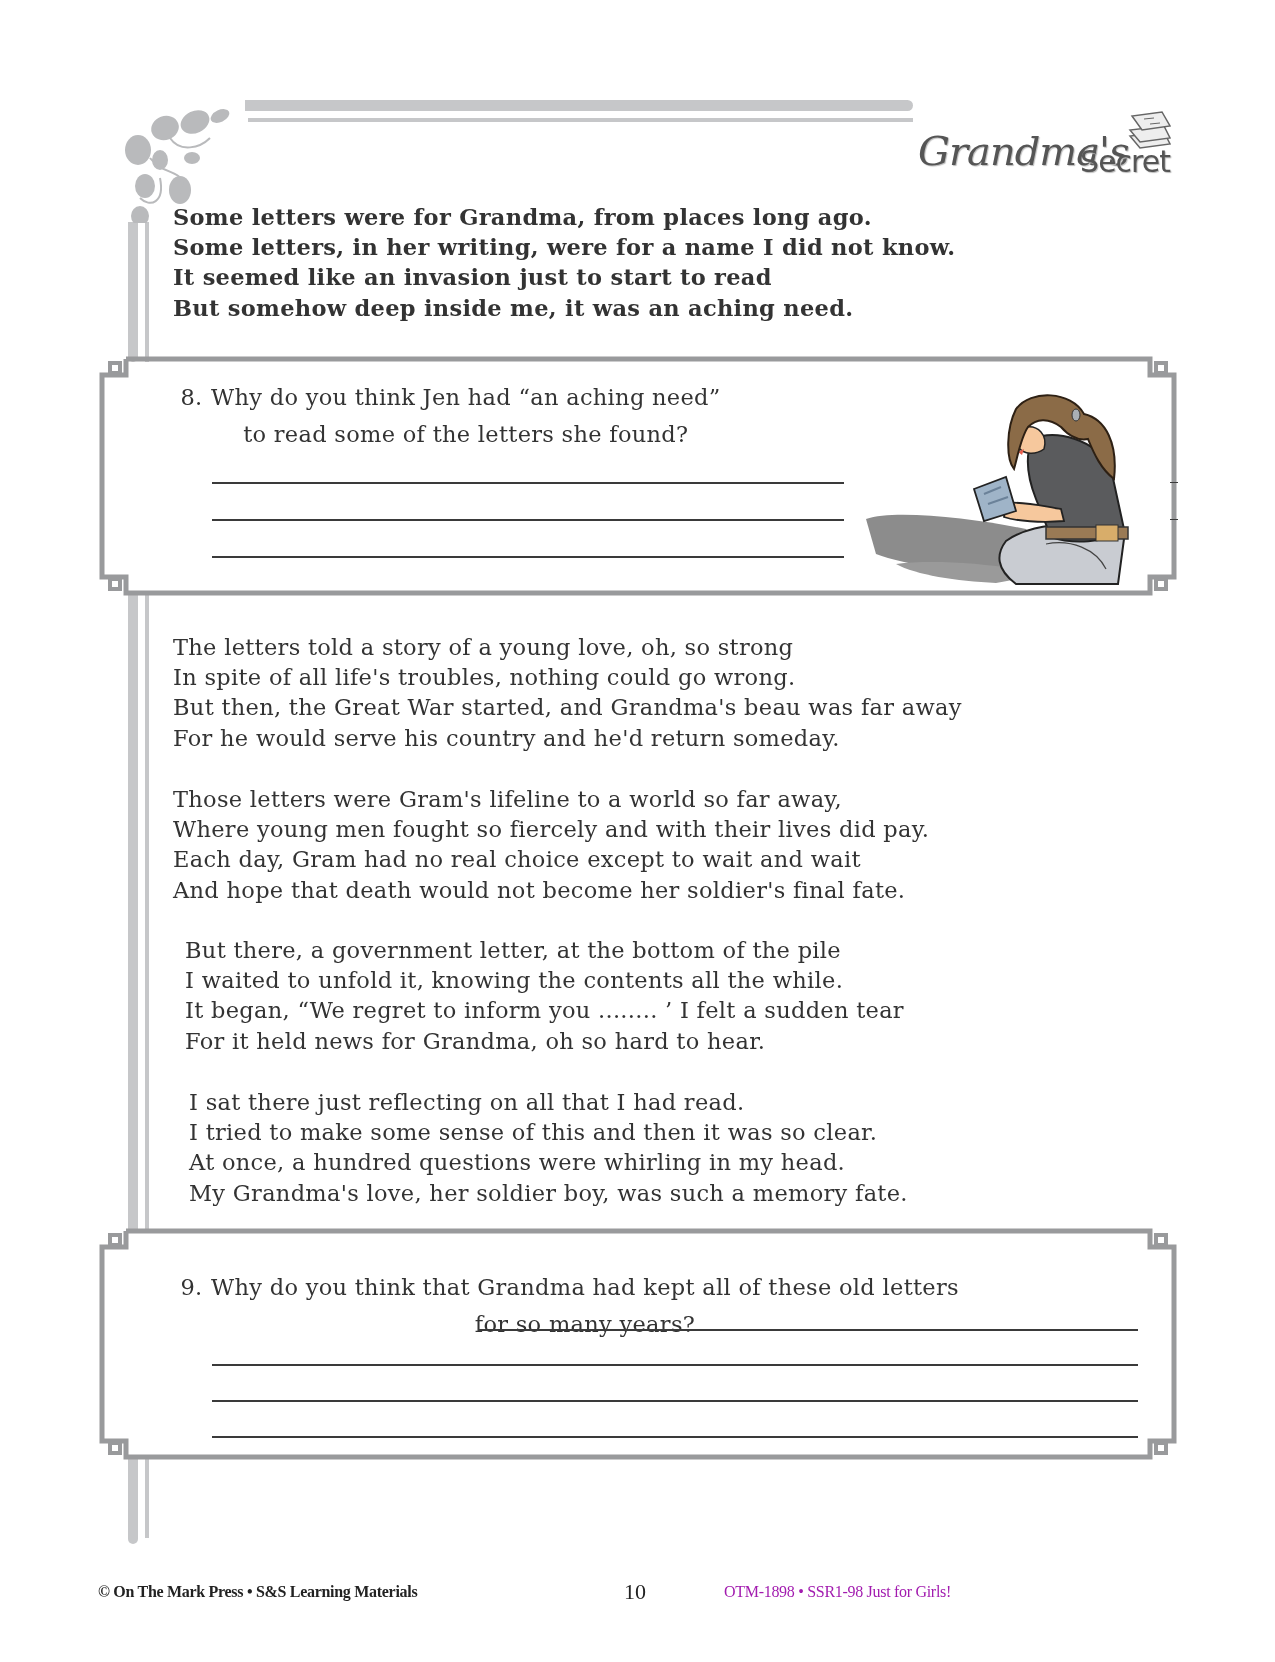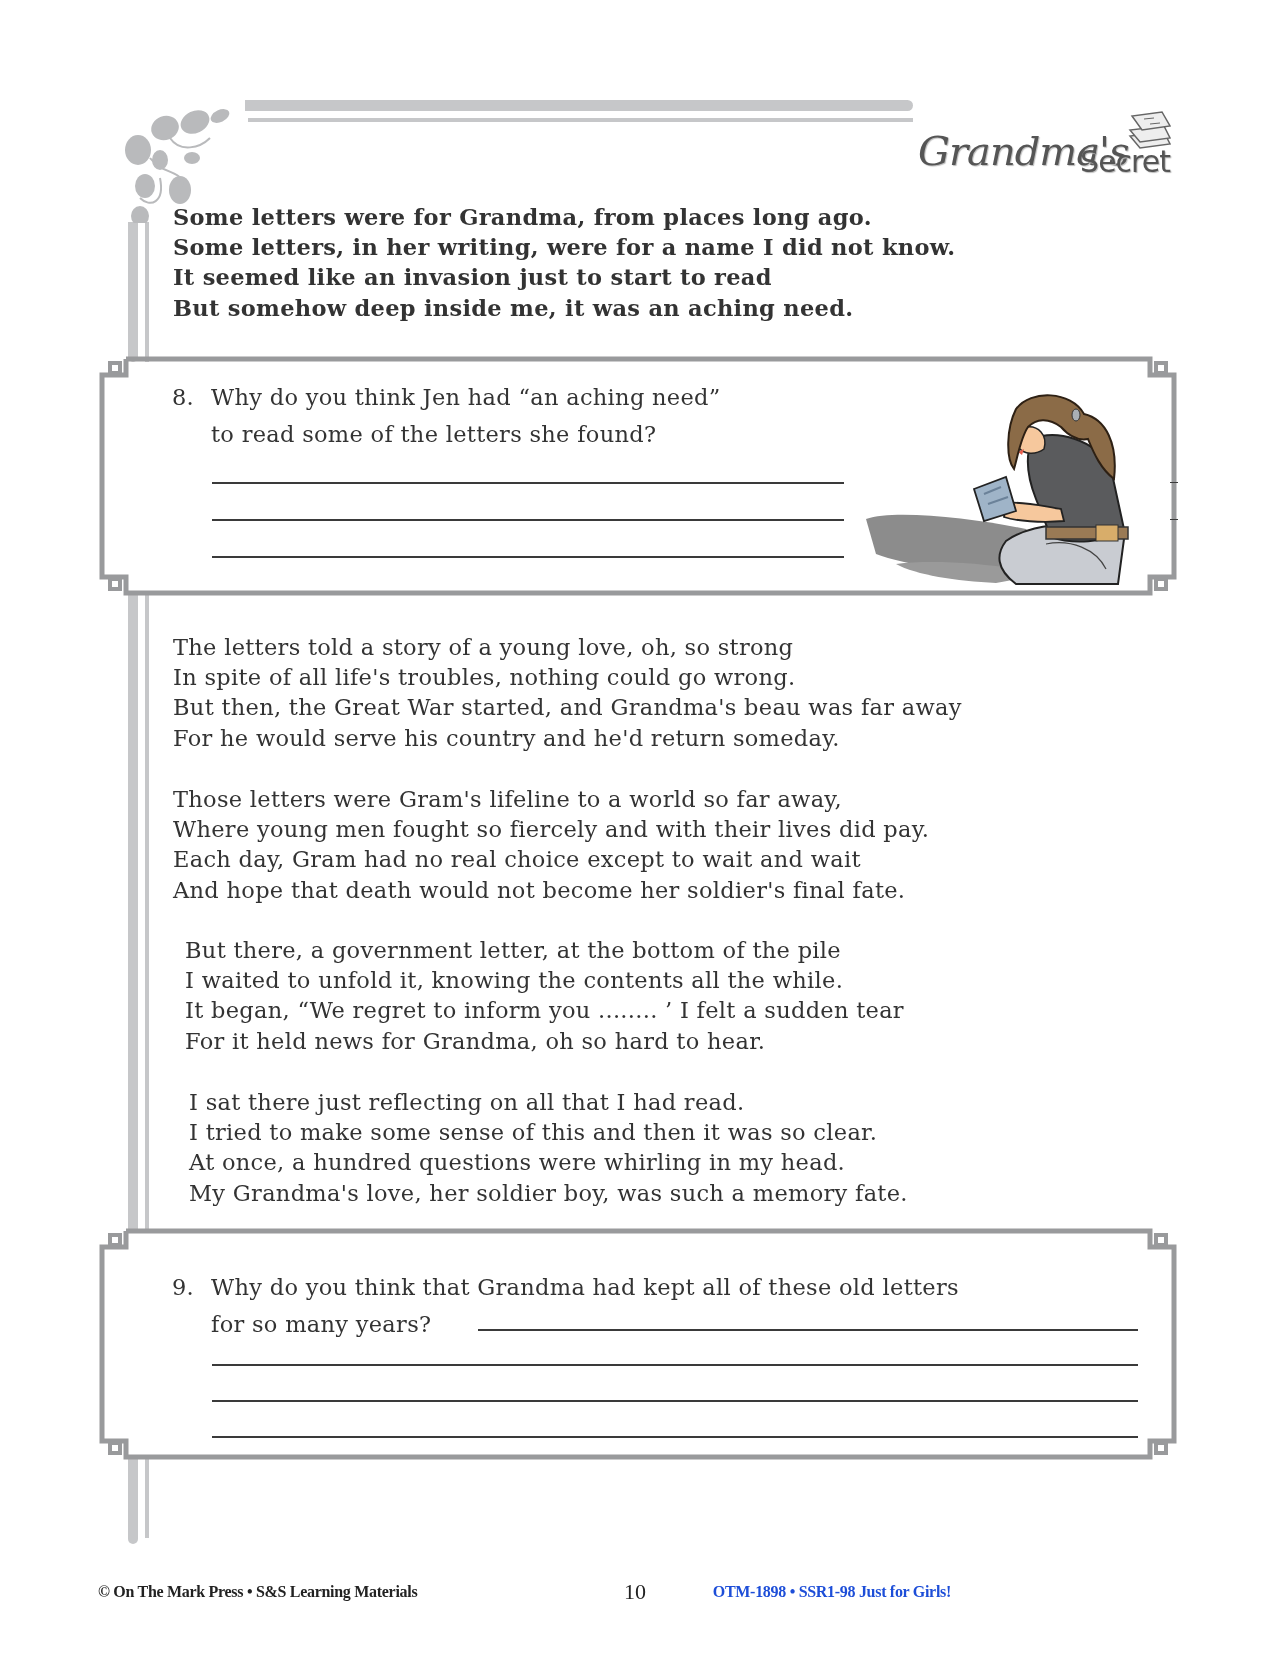--- a/index.html
+++ b/index.html
@@ -19,33 +19,33 @@
                   font-size: 40px; color: #555; letter-spacing: -1px; text-shadow: 1px 1px 1px #bbb; margin-top: 24px; }
   .logo .secret { position: absolute; right: 8px; top: 40px; font-family: "DejaVu Sans", sans-serif;
                   font-size: 30px; color: #555; letter-spacing: -1px; text-shadow: 1px 1px 1px #bbb; }
   .logo .book-icon { position: absolute; right: 4px; top: 6px; }
 
   .stanza { position: absolute; left: 173px; font-size: 22.5px; line-height: 30.2px; color: #333;
             font-family: "DejaVu Serif", serif; letter-spacing: 0.3px; white-space: nowrap; }
   .stanza div { height: 30.2px; }
 
   
-  .qbox { position: absolute; }
+  .qbox { position: absolute; text-align: center; }
   .qbox .frame { position: absolute; inset: 0; }
   .q-text { position: absolute; font-size: 22.5px; line-height: 37px; color: #333; white-space: nowrap; letter-spacing: 0.3px; }
   .q-text .num { display: inline-block; width: 39px; }
   .answer-line { position: absolute; height: 2px; background: #3a3a3a; }
 
   .illustration { position: absolute; }
 
   .footer { position: absolute; top: 1575px; left: 0; width: 1046px; height: 40px;
             font-family: "Liberation Serif", serif; }
   .footer .left { position: absolute; left: 98px; top: 8px; font-size: 16px; font-weight: bold; color: #222; letter-spacing: -0.3px; }
   .footer .center { position: absolute; left: 624px; top: 4px; font-size: 22px; color: #222; }
-  .footer .right { position: absolute; right: 95px; top: 8px; font-size: 16px; font-weight: bold; color: #1d4ed8; letter-spacing: -0.3px; }
+  .footer .right { position: absolute; right: 95px; top: 8px; font-size: 16px; font-weight: normal; color: #a21caf; letter-spacing: -0.3px; }
 </style>
 </head>
 <body>
 
 <div class="rail-thick" style="top:222px;height:140px;"></div>
 <div class="rail-thin" style="top:222px;height:140px;"></div>
 <div class="rail-thick" style="top:593px;height:640px;border-radius:0;"></div>
 <div class="rail-thin" style="top:593px;height:640px;"></div>
 <div class="rail-thick" style="top:1456px;height:88px;"></div>
 <div class="rail-thin" style="top:1456px;height:82px;"></div>

